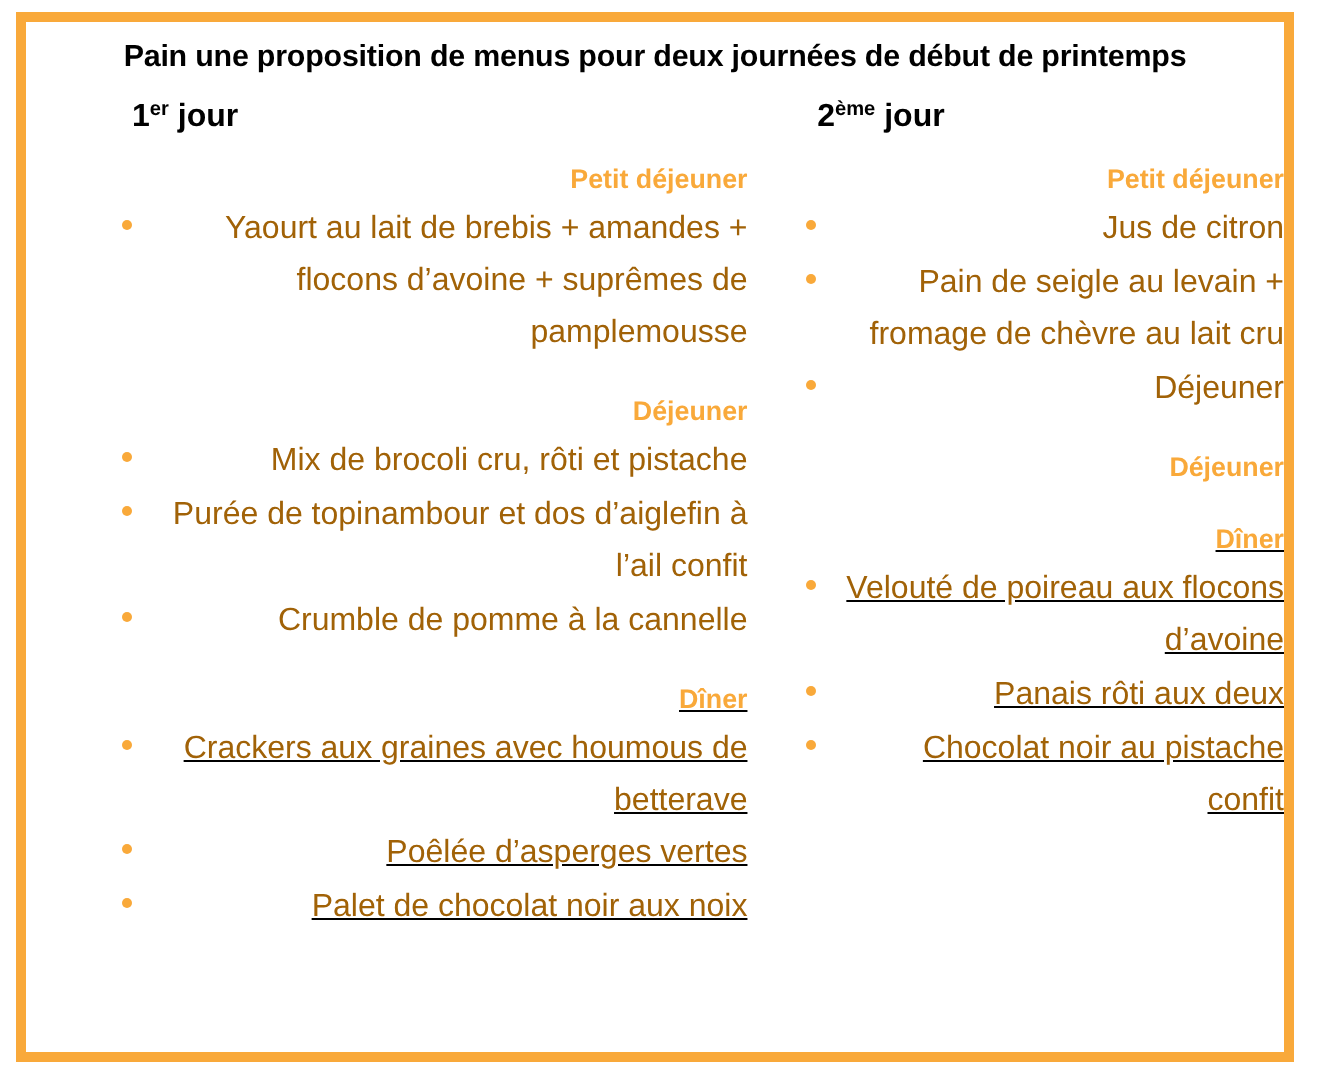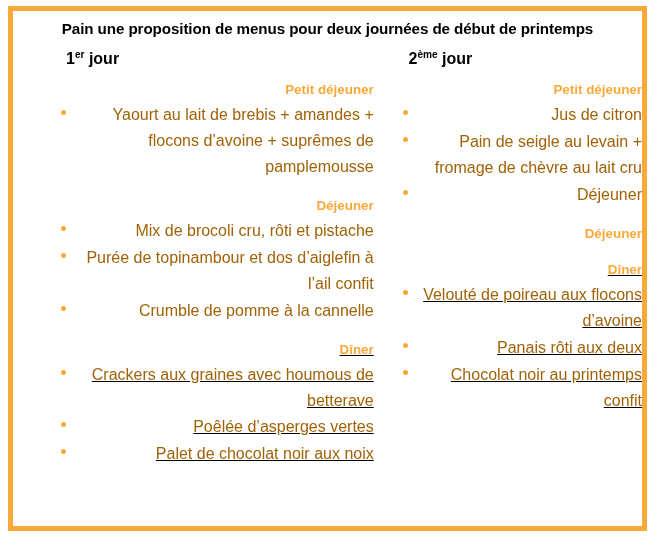--- a/index.html
+++ b/index.html
@@ -160,20 +160,20 @@
 
       <div class="meal-block lunch">
         <h2 class="meal-title">Déjeuner</h2>
       </div>
 
       <div class="meal-block dinner">
         <h2 class="meal-title">Dîner</h2>
         <ul class="meal-items">
           <li class="meal-item"><span class="bullet-dot"></span><span>Velouté de poireau aux flocons d’avoine</span></li>
           <li class="meal-item"><span class="bullet-dot"></span><span>Panais rôti aux deux</span></li>
-          <li class="meal-item"><span class="bullet-dot"></span><span>Chocolat noir au printemps confit</span></li>
+          <li class="meal-item"><span class="bullet-dot"></span><span>Chocolat noir au pistache confit</span></li>
         </ul>
       </div>
 
     </div>
 
   </div>
 </div>
 
 </body></html>

